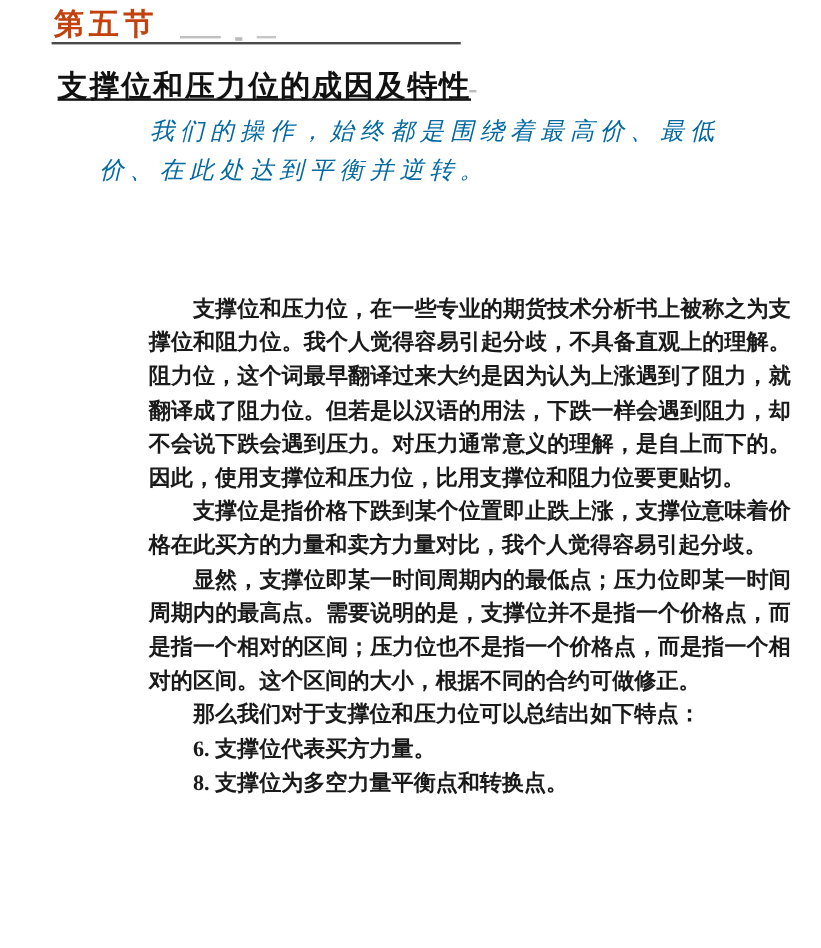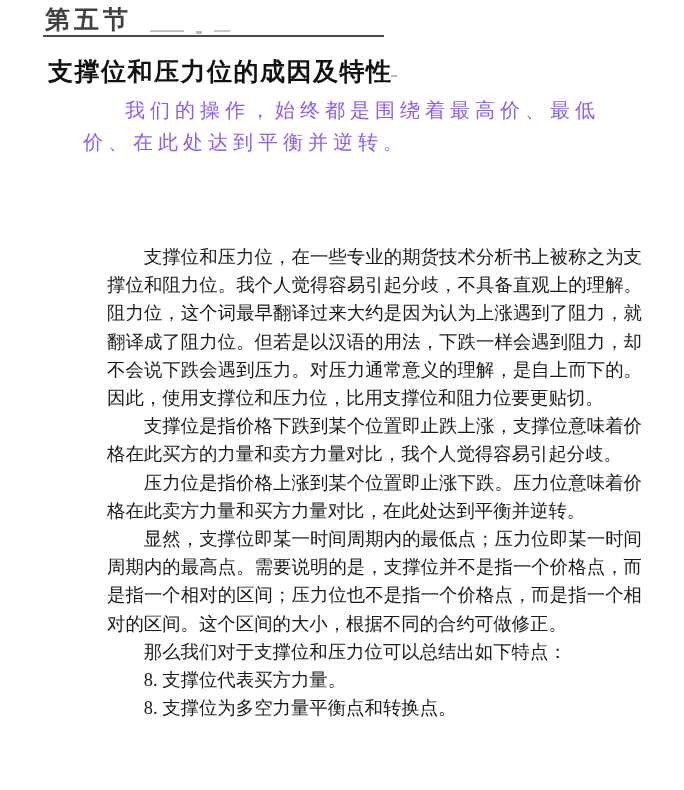--- a/index.html
+++ b/index.html
@@ -15,21 +15,21 @@
 
   
   .section-number {
     position: absolute;
     left: 45px;
     top: 3px;
     font-family: "Liberation Sans", sans-serif;
     font-weight: 700;
     font-size: 25px;
     letter-spacing: 4px;
-    color: #404040;
+    color: #c2410c;
     white-space: nowrap;
   }
   .heading-rule {
     position: absolute;
     left: 43px;
     top: 35px;
     width: 341px;
     height: 2px;
     background: #4a4a4a;
   }
@@ -42,45 +42,47 @@
   .chapter-title {
     position: absolute;
     left: 48px;
     top: 38px;
     font-family: "Liberation Sans", sans-serif;
     font-weight: 700;
     font-size: 25px;
     letter-spacing: 1.5px;
     color: #121212;
     white-space: nowrap;
+    text-decoration: underline;
   }
 
   
   .epigraph {
     position: absolute;
     left: 83px;
     top: 94px;
     width: 540px;
     font-family: cursive, serif;
     font-size: 20px;
     line-height: 32px;
     letter-spacing: 5px;
-    color: #8b5cf6;
+    color: #0369a1;
+    font-style: italic;
   }
   .epigraph .line1 { padding-left: 42px; }
 
   
   .body-text {
     position: absolute;
-    left: 107px;
+    left: 124px;
     top: 243px;
     width: 535px;
     font-size: 18.4px;
     line-height: 28.2px;
-    font-weight: 400;
+    font-weight: 700;
     text-align: justify;
     color: #1a1a1a;
   }
   .body-text p {
     margin: 0;
     padding: 0;
     text-indent: 2em;
   }
 </style>
 </head>
@@ -99,20 +101,19 @@
   <h1 class="chapter-title">支撑位和压力位的成因及特性</h1>
 
   <div class="epigraph">
     <div class="line1">我们的操作，始终都是围绕着最高价、最低</div>
     <div class="line2">价、在此处达到平衡并逆转。</div>
   </div>
 
   <div class="body-text">
     <p>支撑位和压力位，在一些专业的期货技术分析书上被称之为支撑位和阻力位。我个人觉得容易引起分歧，不具备直观上的理解。阻力位，这个词最早翻译过来大约是因为认为上涨遇到了阻力，就翻译成了阻力位。但若是以汉语的用法，下跌一样会遇到阻力，却不会说下跌会遇到压力。对压力通常意义的理解，是自上而下的。因此，使用支撑位和压力位，比用支撑位和阻力位要更贴切。</p>
     <p>支撑位是指价格下跌到某个位置即止跌上涨，支撑位意味着价格在此买方的力量和卖方力量对比，我个人觉得容易引起分歧。</p>
-    <p>压力位是指价格上涨到某个位置即止涨下跌。压力位意味着价格在此卖方力量和买方力量对比，在此处达到平衡并逆转。</p>
     <p>显然，支撑位即某一时间周期内的最低点；压力位即某一时间周期内的最高点。需要说明的是，支撑位并不是指一个价格点，而是指一个相对的区间；压力位也不是指一个价格点，而是指一个相对的区间。这个区间的大小，根据不同的合约可做修正。</p>
     <p>那么我们对于支撑位和压力位可以总结出如下特点：</p>
-    <p>8. 支撑位代表买方力量。</p>
+    <p>6. 支撑位代表买方力量。</p>
     <p>8. 支撑位为多空力量平衡点和转换点。</p>
   </div>
 
 </div>
 
 </body></html>

